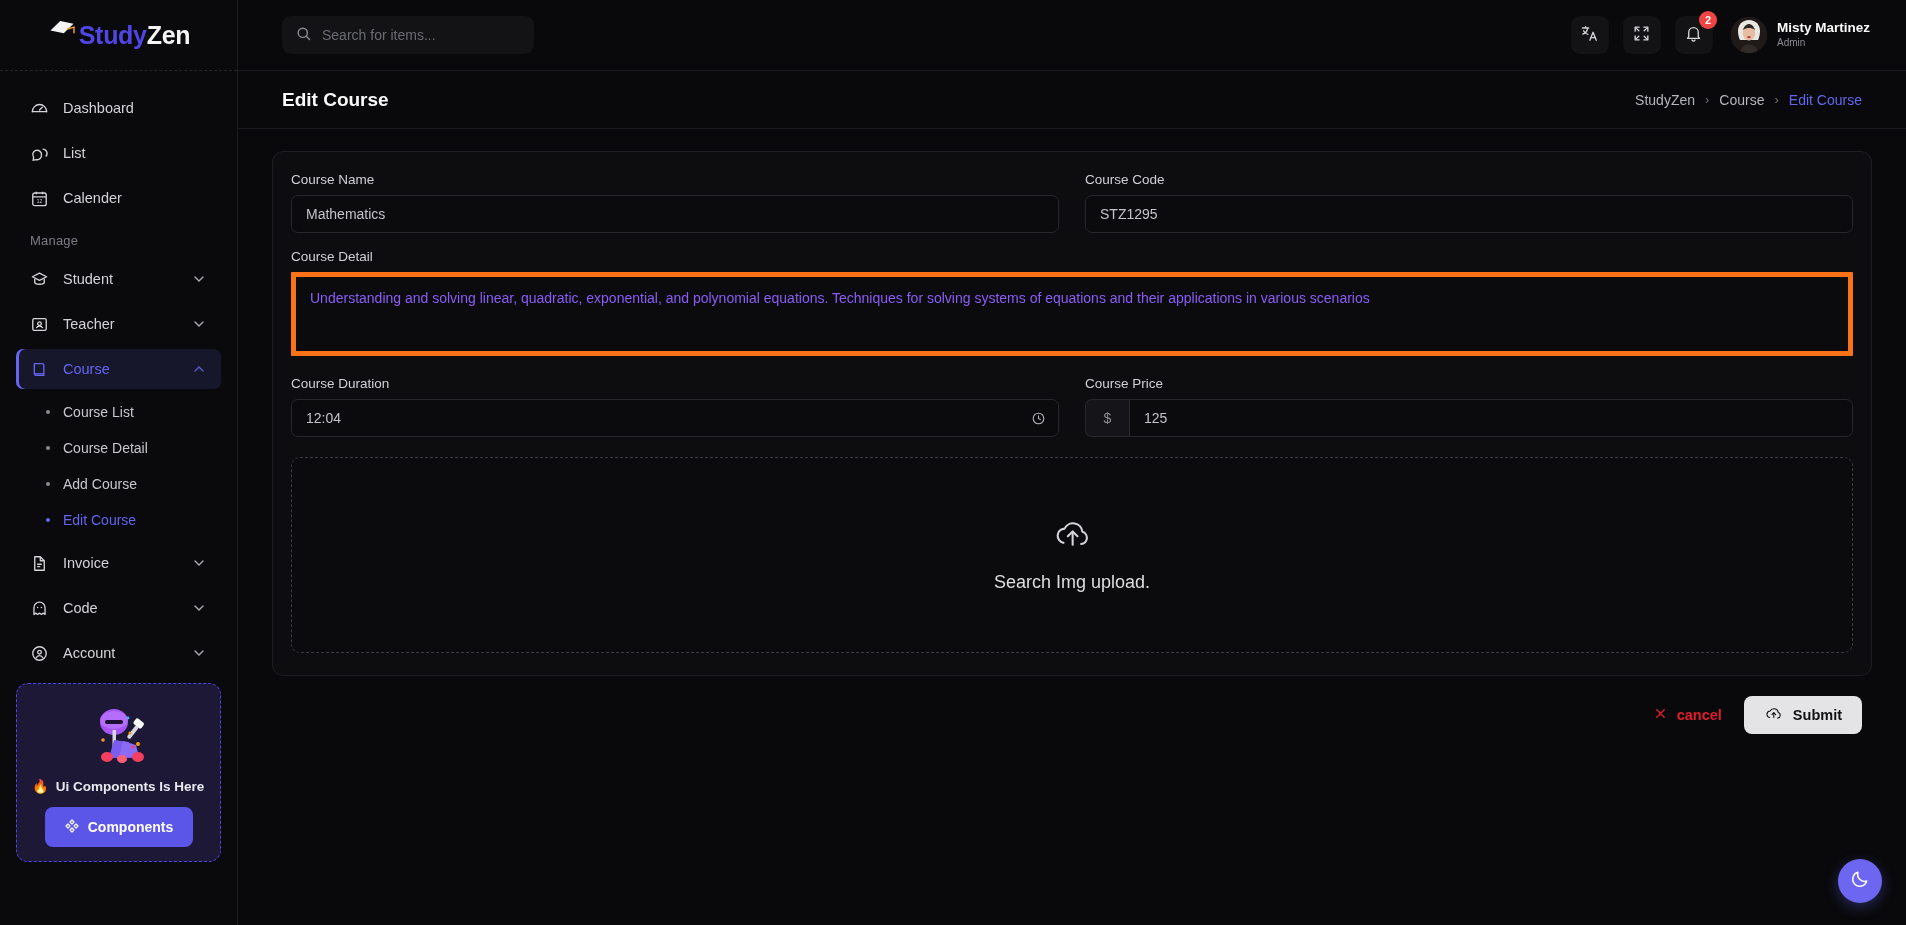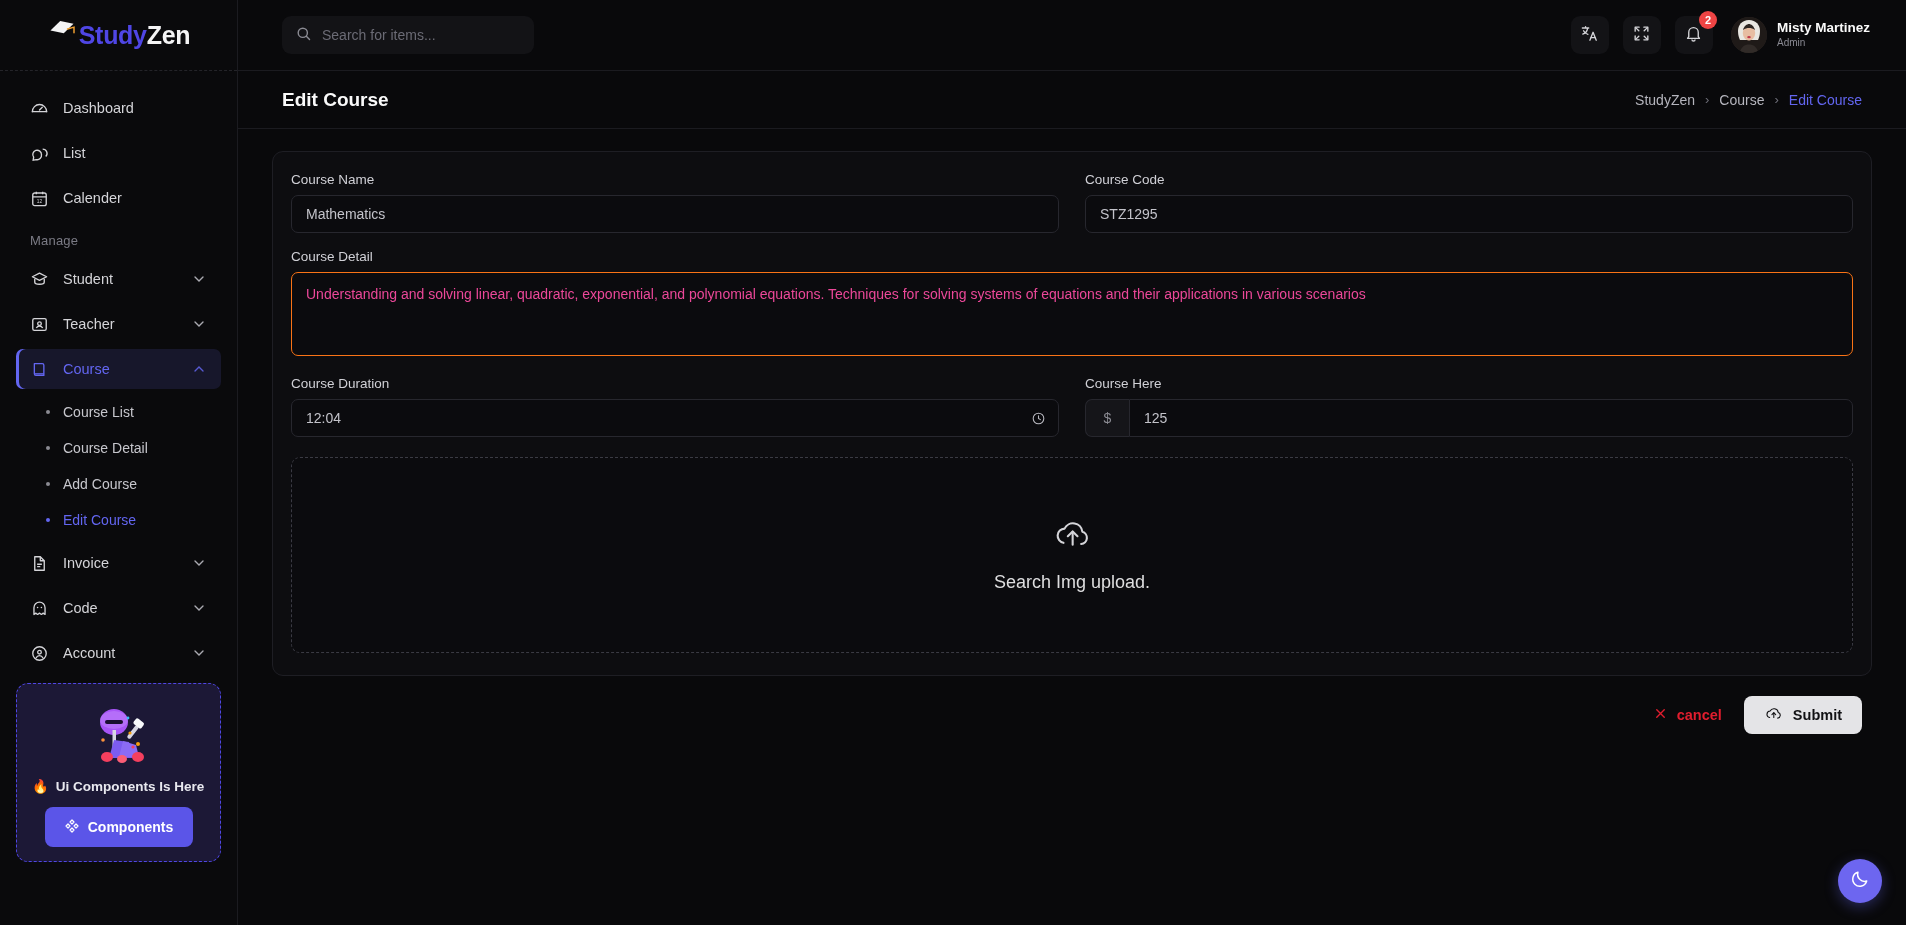--- a/index.html
+++ b/index.html
@@ -157,22 +157,22 @@
   .input {
     width: 100%; height: 38px;
     background: #0b0b0e; border: 1px solid #27272e; border-radius: 7px;
     color: #c3c3ca; font-size: 14px;
     padding: 0 14px; outline: none;
     font-family: "Liberation Sans", sans-serif;
   }
   .input::placeholder { color: #8b8b93; }
   .textarea {
     width: 100%; height: 84px; resize: none;
-    background: #0b0b0e; border: 1px solid #f97316; border-radius: 7px;
-    color: #ec4899; font-size: 14px;
+    background: #0b0b0e; border: 5px solid #f97316; border-radius: 1px;
+    color: #8b5cf6; font-size: 14px;
     padding: 11px 14px; outline: none; line-height: 1.5;
     font-family: "Liberation Sans", sans-serif;
   }
   .input-wrap { position: relative; display: flex; align-items: center; }
   .input-suffix {
     position: absolute; right: 13px; color: #b9b9c0;
     display: flex; align-items: center; pointer-events: none;
   }
   .input-group { display: flex; width: 100%; }
   .input-addon {
@@ -525,21 +525,21 @@
                 <input class="input" value="12:04" style="">
                 <span class="input-suffix">
                   <svg viewBox="0 0 24 24" width="15" height="15" fill="none" stroke="#b9b9c0" stroke-width="1.7" stroke-linecap="round">
                     <circle cx="12" cy="12" r="8.5"></circle>
                       <path d="M12 7.5V12l3 1.8"></path>
                   </svg>
                 </span>
               </div>
             </div>
             <div class="field half">
-              <label class="field-label">Course Here</label>
+              <label class="field-label">Course Price</label>
               <div class="input-group">
                 <span class="input-addon">$</span>
                 <input class="input" value="125" style="">
               </div>
             </div>
           </div>
 
           <div class="dropzone">
             <span>
               <svg viewBox="0 0 32 26" width="42" height="34" fill="none" stroke="#d4d4d8" stroke-width="1.6" stroke-linecap="round" stroke-linejoin="round">

